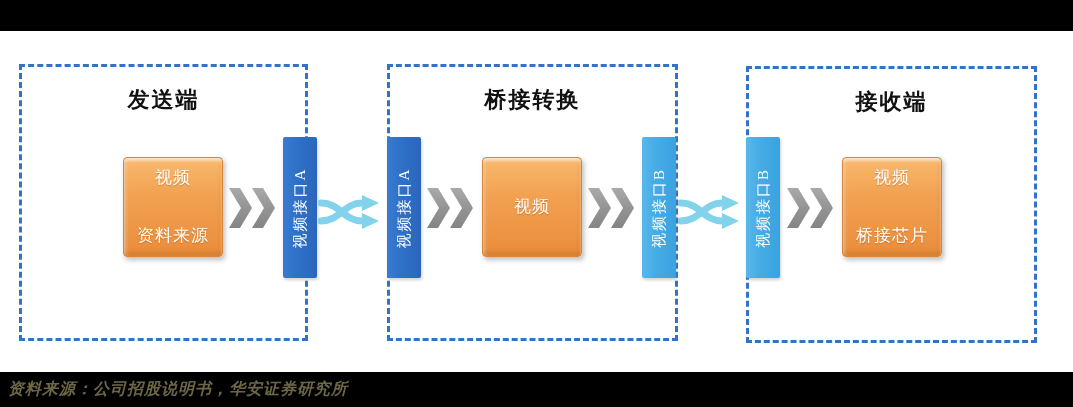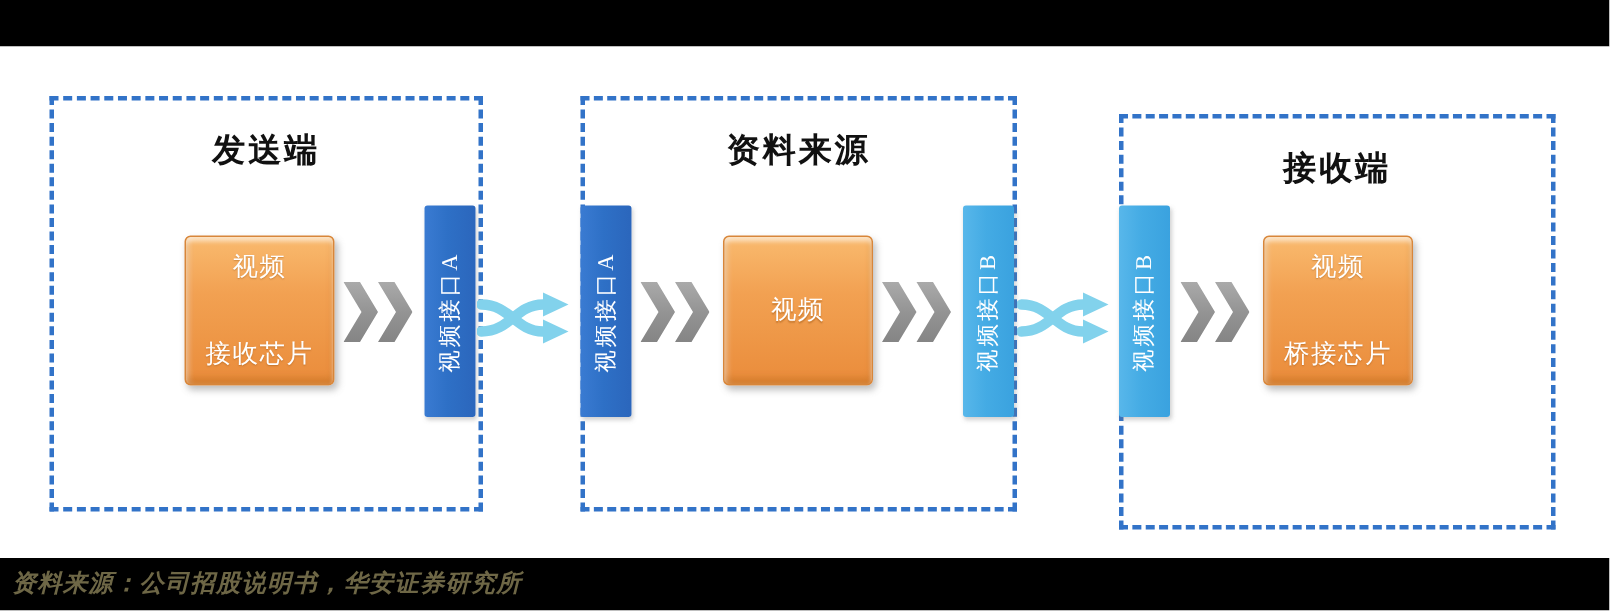--- a/index.html
+++ b/index.html
@@ -65,35 +65,35 @@
         <stop offset="0.5" stop-color="#949494"></stop>
         <stop offset="1" stop-color="#858585"></stop>
       </linearGradient>
     </defs>
   </svg>
 
   <div class="top-bar"></div>
 
   <div class="stage">
 
-    <div class="dash-box" style="left:33px;top:33px;width:289px;height:277px;font-family:Liberation Serif, serif;">
+    <div class="dash-box" style="left:19px;top:33px;width:289px;height:277px;font-family:Liberation Serif, serif;">
       <div class="box-title">发送端</div>
     </div>
 
     <div class="dash-box" style="left:387px;top:33px;width:291px;height:277px;">
-      <div class="box-title">资料来源</div>
+      <div class="box-title">桥接转换</div>
     </div>
 
-    <div class="dash-box" style="left:746px;top:45px;width:291px;height:277px;">
+    <div class="dash-box" style="left:746px;top:35px;width:291px;height:277px;">
       <div class="box-title">接收端</div>
     </div>
 
     <div class="chip" style="left:123px;top:126px;">
       <div class="chip-line">视频</div>
-      <div class="chip-line">接收芯片</div>
+      <div class="chip-line">资料来源</div>
     </div>
 
     <div class="chip" style="left:482px;top:126px;">
       <div class="chip-line">视频</div>
     </div>
 
     <div class="chip" style="left:842px;top:126px;">
       <div class="chip-line">视频</div>
       <div class="chip-line">桥接芯片</div>
     </div>

